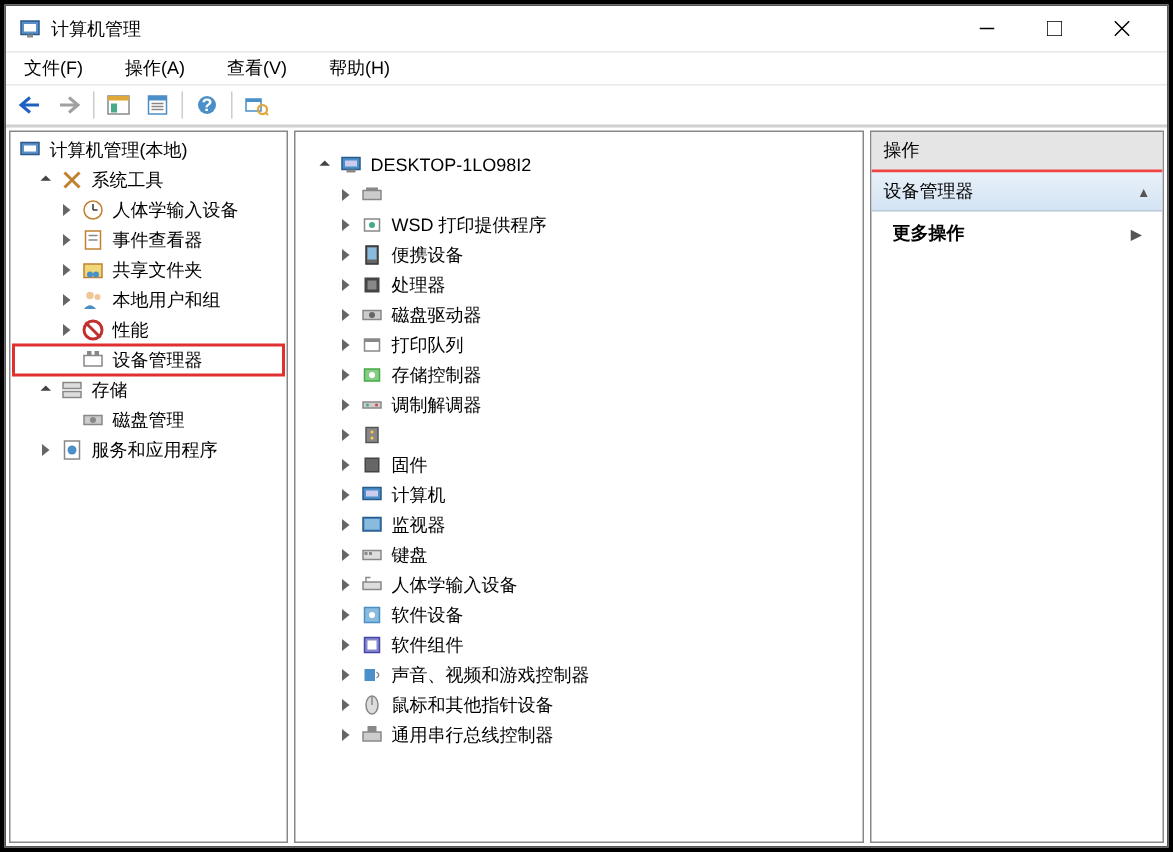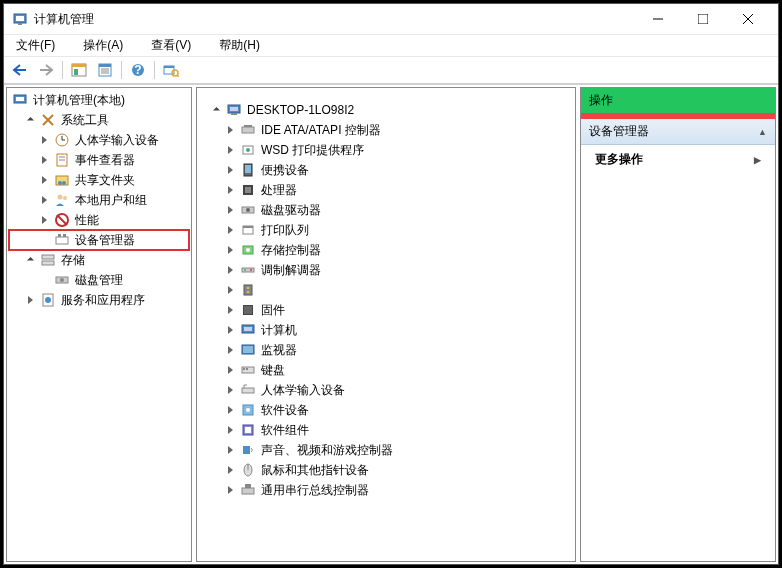--- a/index.html
+++ b/index.html
@@ -13,21 +13,21 @@
 .menubar { height: 22px; display: flex; align-items: center; padding: 4px 4px; gap: 12px; border-top: 1px solid #e8e8e8; }
 .menu-item { padding: 2px 8px; cursor: pointer; }
 .toolbar { height: 28px; display: flex; align-items: center; padding: 2px 4px; gap: 2px; border-top: 1px solid #e8e8e8; border-bottom: 1px solid #d0d0d0; }
 .tool-btn { width: 24px; height: 22px; display: flex; align-items: center; justify-content: center; cursor: pointer; border: 1px solid transparent; }
 .tool-sep { width: 1px; height: 18px; background: #ccc; margin: 0 2px; }
 .content { flex: 1; display: flex; border-top: 1px solid #d0d0d0; overflow: hidden; }
 .pane { border: 1px solid #888; margin: 2px; background: #fff; overflow: auto; }
 .left-pane { width: 186px; padding: 2px; }
 .center-pane { flex: 1; padding: 12px; }
 .right-pane { width: 196px; padding: 0; display: flex; flex-direction: column; }
-.right-header { background: #22c55e; padding: 4px 8px; border-bottom: 6px solid #ef4444; font-weight: normal; }
+.right-header { background: #e5e5e5; padding: 4px 8px; border-bottom: 2px solid #ef4444; font-weight: normal; }
 .right-section { background: linear-gradient(#e8f0f8, #d4e4f4); padding: 4px 8px; border-bottom: 1px solid #b8c8d8; display: flex; justify-content: space-between; align-items: center; }
 .right-item { padding: 6px 14px; display: flex; justify-content: space-between; align-items: center; cursor: pointer; font-weight: bold; }
 .tree-node { display: flex; align-items: center; height: 20px; cursor: pointer; white-space: nowrap; }
 .tree-node.highlighted { outline: 2px solid #e03030; outline-offset: -1px; }
 .expander { width: 14px; height: 14px; display: inline-flex; align-items: center; justify-content: center; color: #666; font-size: 10px; flex-shrink: 0; }
 .expander.blank { visibility: hidden; }
 .node-icon { width: 16px; height: 16px; margin: 0 3px; flex-shrink: 0; }
 .node-label { padding: 1px 2px; }
 .indent-1 { padding-left: 14px; }
 .indent-2 { padding-left: 28px; }
@@ -250,21 +250,20 @@
       </div>
       <div id="device-list">
           <div class="tree-node indent-1">
             <span class="expander">
               <span class="arrow-right"></span>
             </span>
             <span class="node-icon"><svg viewBox="0 0 16 16">
                 <rect x="2" y="5" width="12" height="6" fill="#ccc" stroke="#888"></rect>
                 <rect x="4" y="3" width="8" height="2" fill="#888"></rect>
               </svg></span>
-            <span class="node-label">IDE ATA/ATAPI 控制器</span>
           </div>
           <div class="tree-node indent-1">
             <span class="expander">
               <span class="arrow-right"></span>
             </span>
             <span class="node-icon"><svg viewBox="0 0 16 16">
                 <rect x="3" y="4" width="10" height="8" fill="#fff" stroke="#888"></rect>
                 <circle cx="8" cy="8" r="2" fill="#4a8"></circle>
               </svg></span>
             <span class="node-label">WSD 打印提供程序</span>

